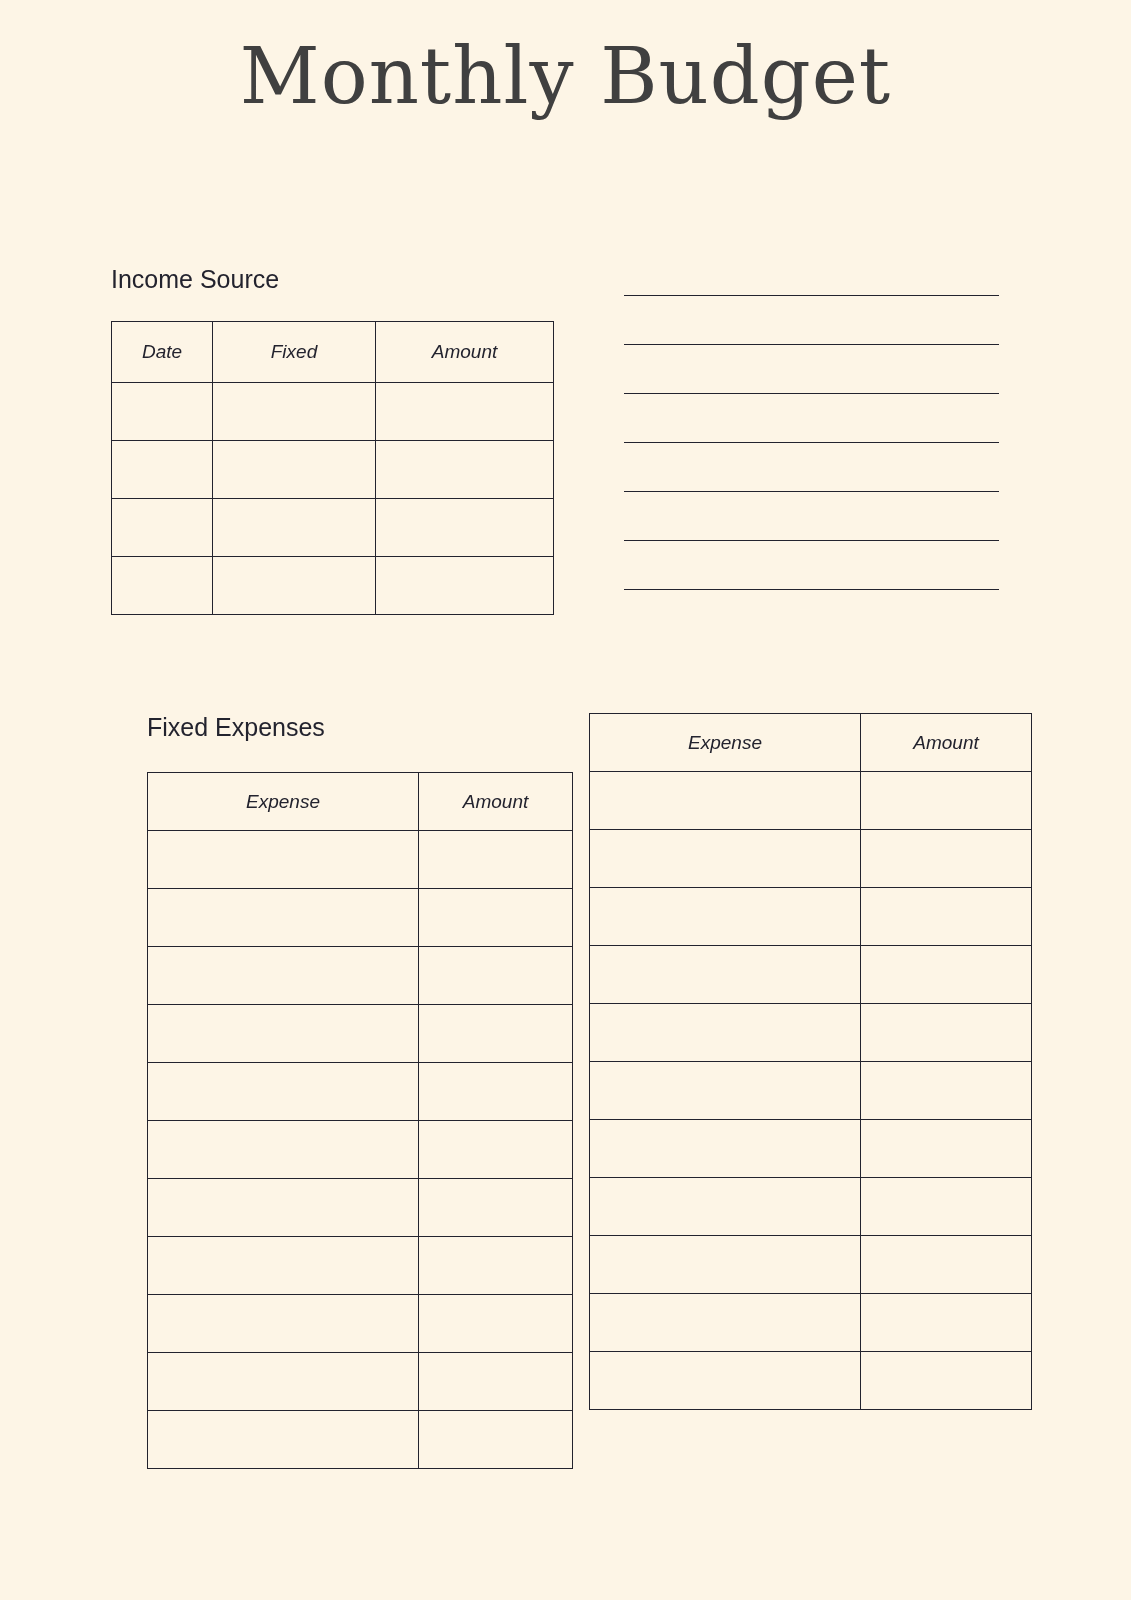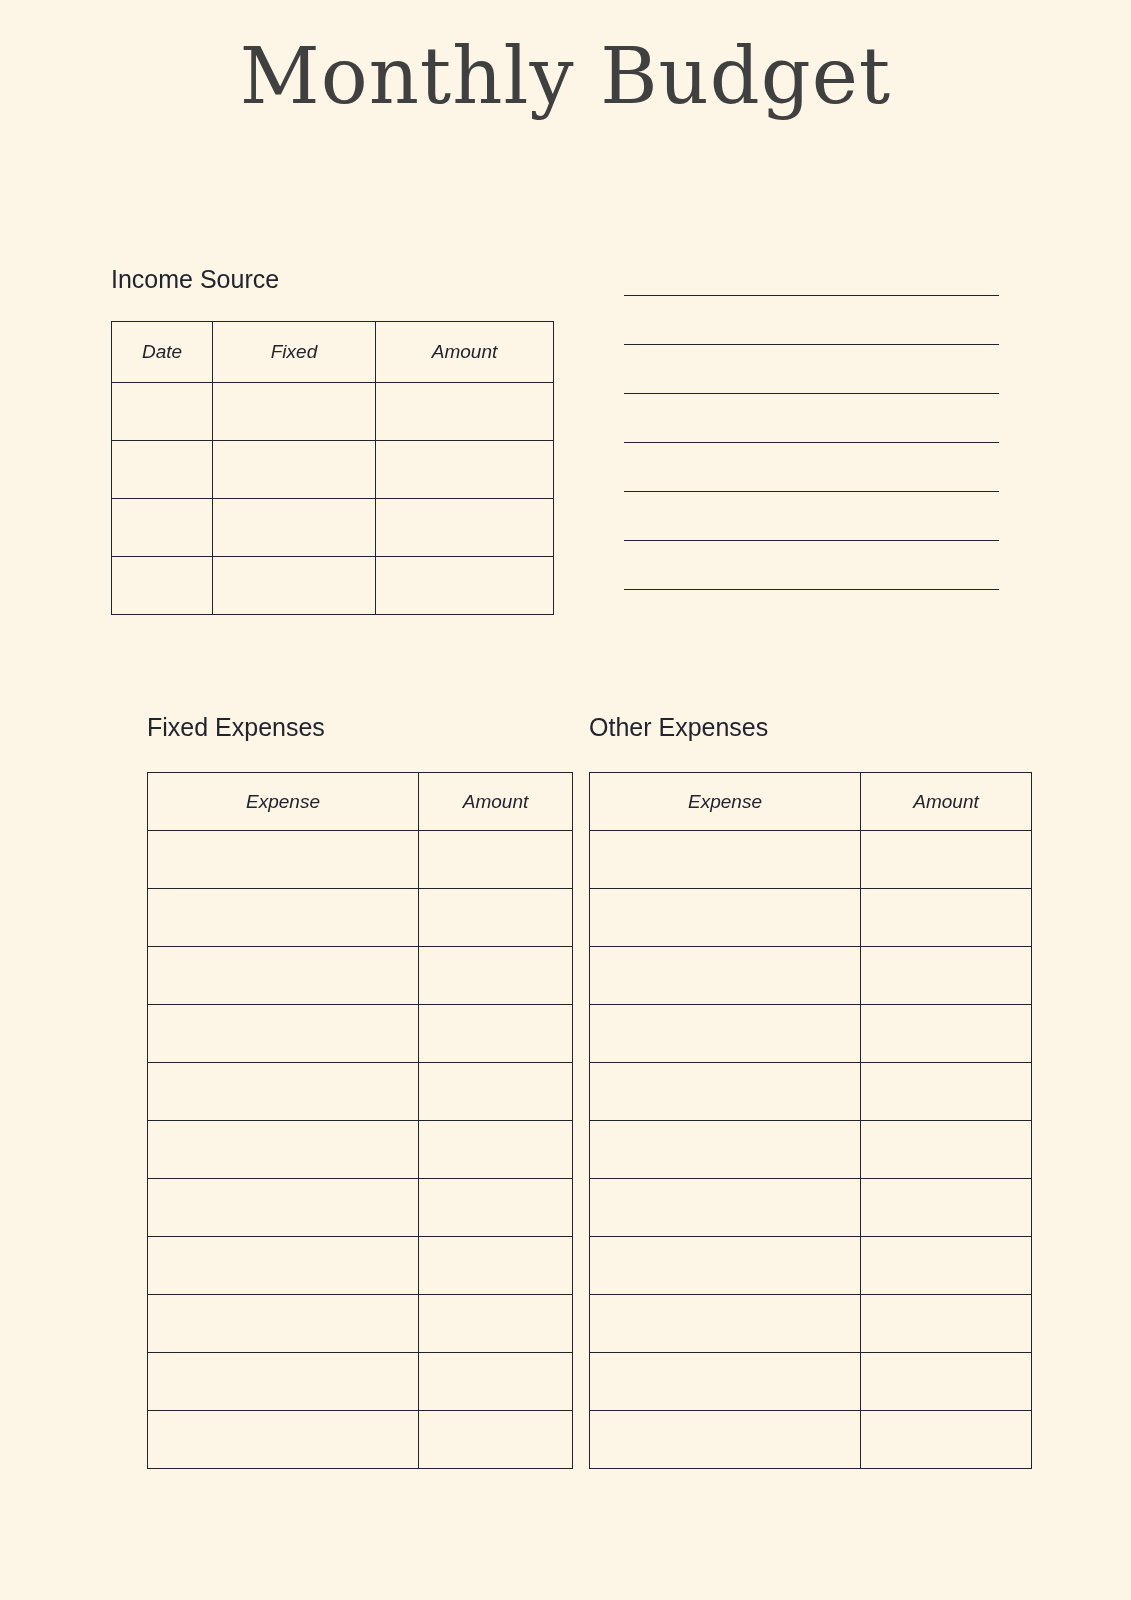--- a/index.html
+++ b/index.html
@@ -200,21 +200,20 @@
           </tr>
         <tr>
             <td></td>
             <td></td>
           </tr>
       </tbody>
     </table>
   </div>
 
   <div class="other-block">
-    <div class="section-title exp-title">Other Expenses</div>
     <table class="grid exp">
       <thead>
         <tr>
           <th style="width:270px">Expense</th>
           <th>Amount</th>
         </tr>
       </thead>
       <tbody>
         <tr>
             <td></td>

